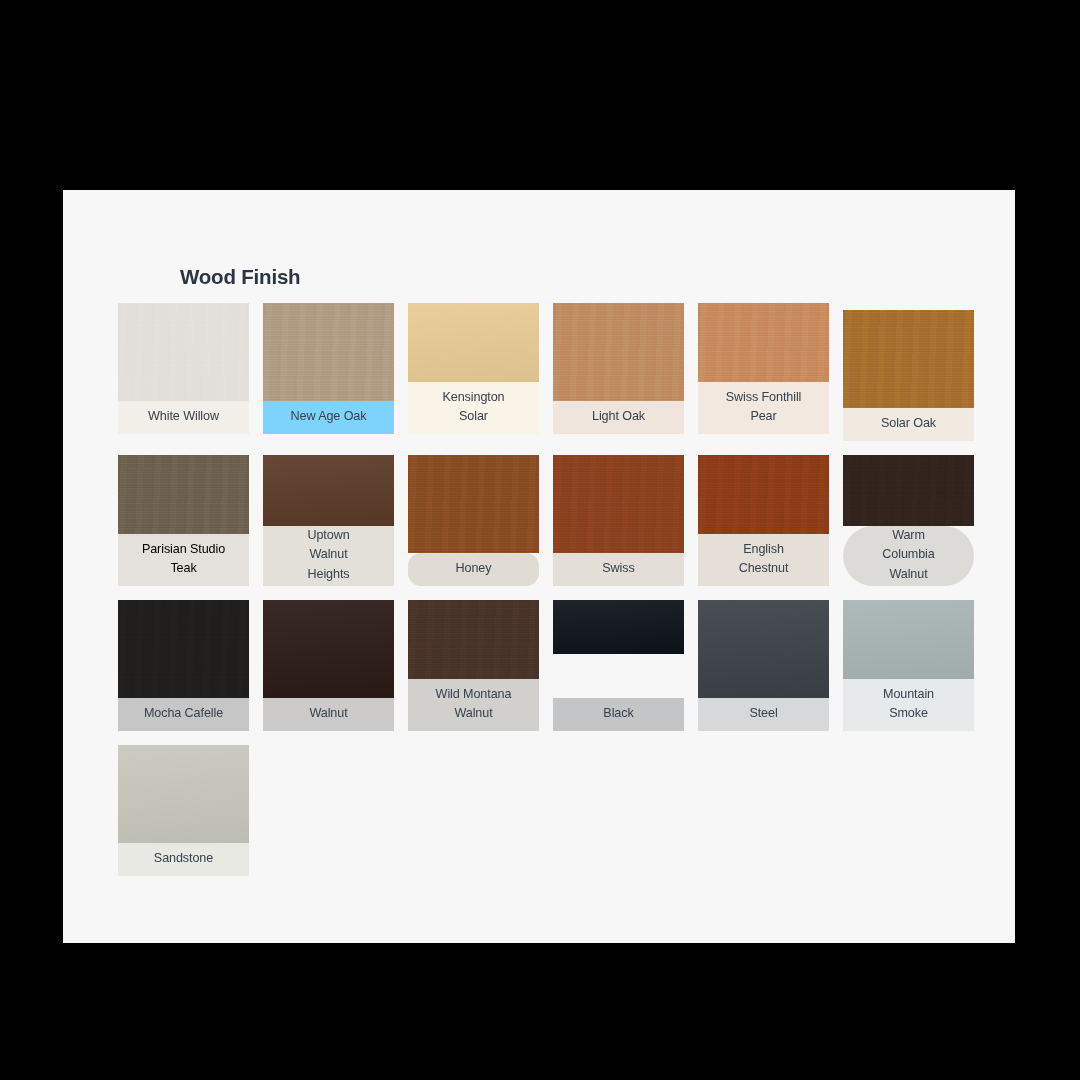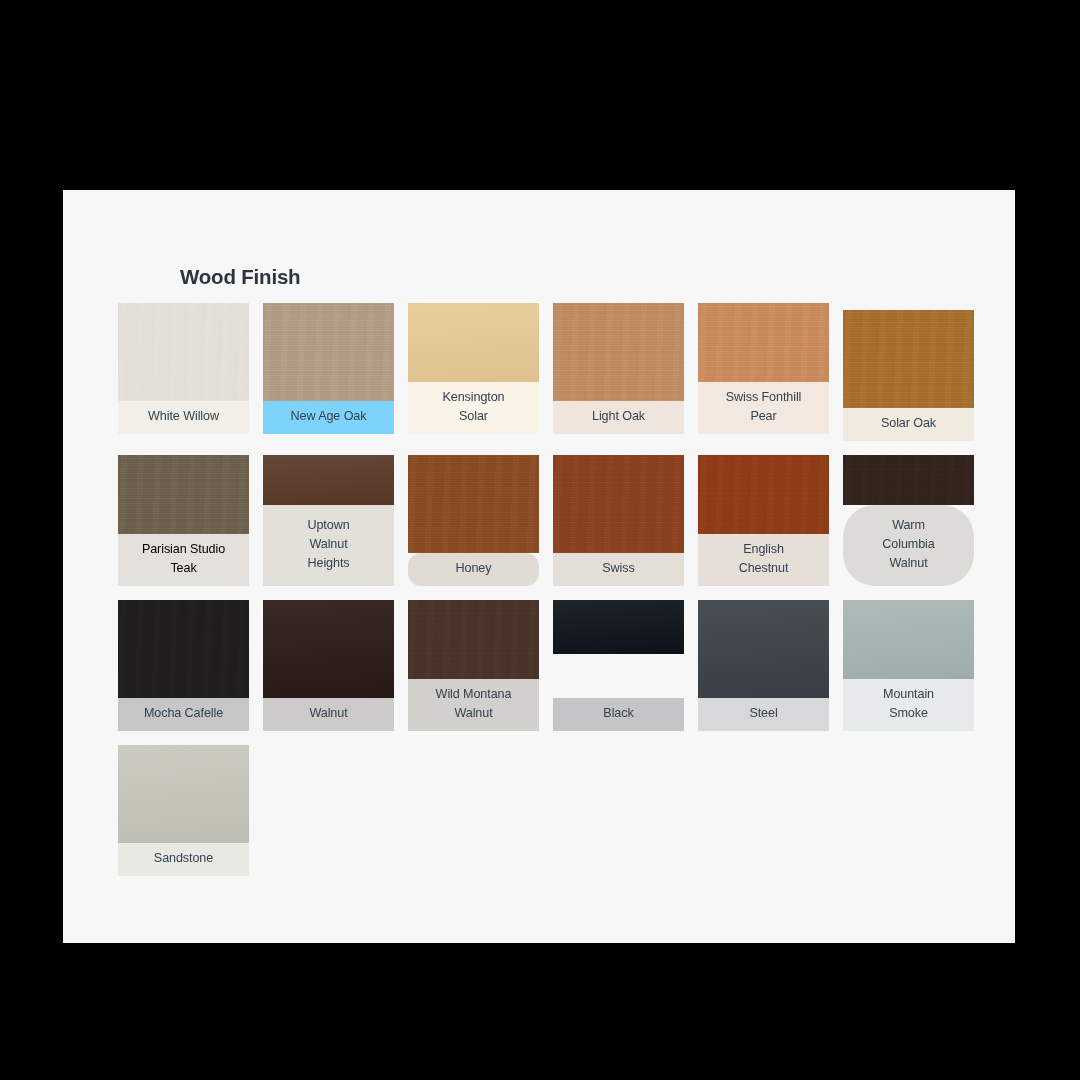--- a/index.html
+++ b/index.html
@@ -123,21 +123,21 @@
     flex-direction: column;
     justify-content: center;
     align-items: center;
   }
 
   .swatch-label span { display: block; white-space: nowrap; }
 
   
   .lines-1 .swatch-label { height: 33px; }
   .lines-2 .swatch-label { height: 52px; }
-  .lines-3 .swatch-label { height: 81px; }
+  .lines-3 .swatch-label { height: 60px; }
 </style>
 </head>
 <body>
 
 <div id="root" style="background: rgb(0, 0, 0);">
   <div class="panel" style="background: rgb(247, 247, 247);">
 
     <div class="panel-title" style="color: rgb(43, 53, 66);">Wood Finish</div>
 
     <div class="swatch-grid" id="swatch-grid">

